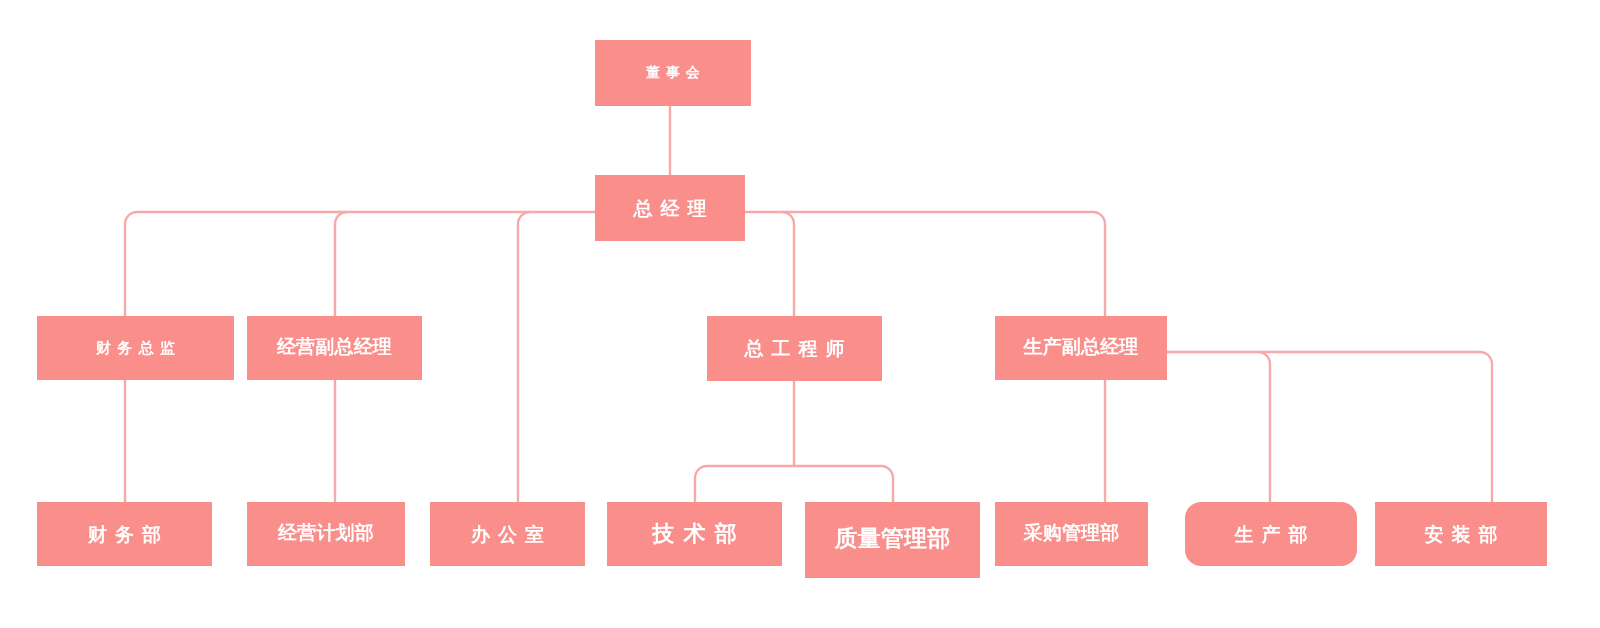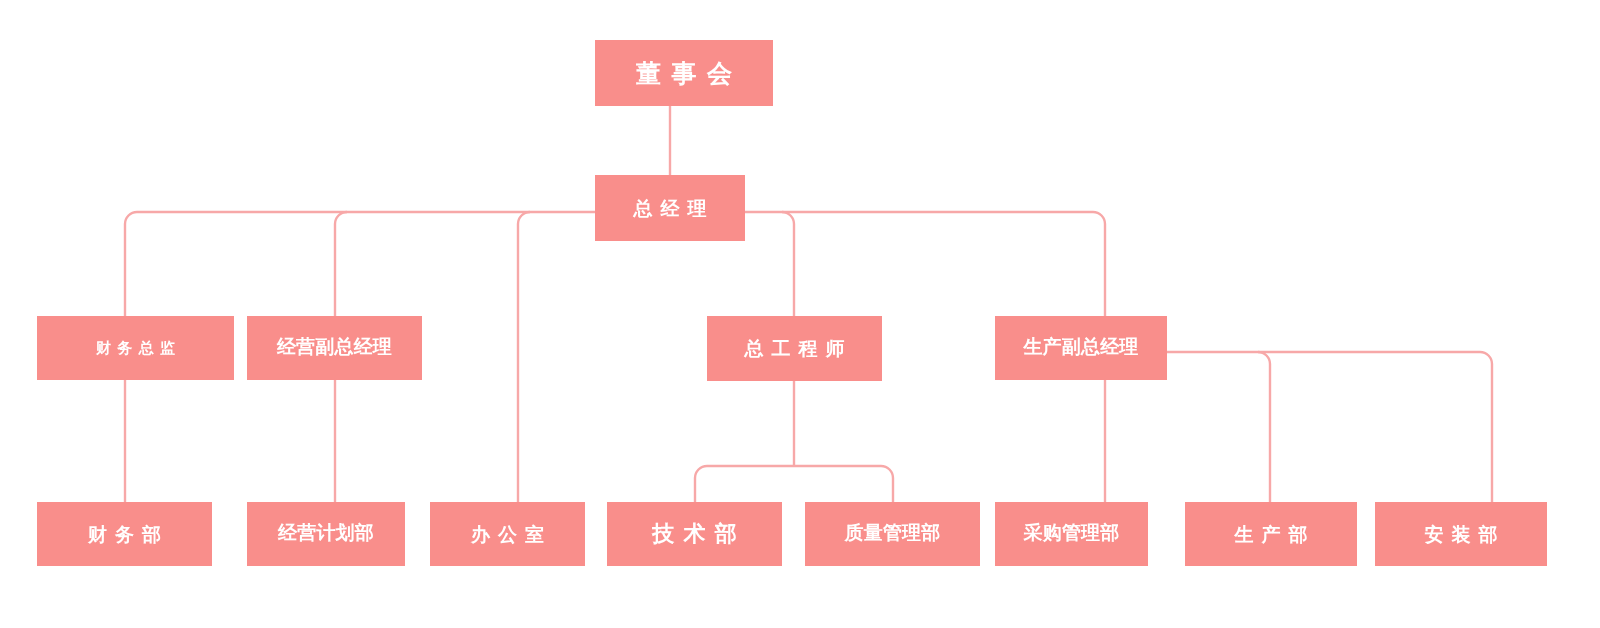--- a/index.html
+++ b/index.html
@@ -76,21 +76,21 @@
     <path d="M 794,380 L 794,466"></path>
     <path d="M 794,466 L 707,466 A 12,12 0 0 0 695,478 L 695,502"></path>
     <path d="M 794,466 L 881,466 A 12,12 0 0 1 893,478 L 893,502"></path>
 
     <path d="M 1105,380 L 1105,502"></path>
 
     <path d="M 1167,352 L 1480,352 A 12,12 0 0 1 1492,364 L 1492,502"></path>
     <path d="M 1258,352 A 12,12 0 0 1 1270,364 L 1270,502"></path>
   </svg>
 
-  <div class="org-node spaced" style="left:595px; top:40px; width:178px; height:66px; font-size:25px;">
+  <div class="org-node spaced" style="left:595px; top:40px; width:156px; height:66px; font-size:14px;">
     <span class="node-label">董事会</span>
   </div>
 
   <div class="org-node spaced" style="left:595px; top:175px; width:150px; height:66px; font-size:19px;">
     <span class="node-label">总经理</span>
   </div>
 
   <div class="org-node spaced" style="left:37px; top:316px; width:197px; height:64px; font-size:15px;">
     <span class="node-label">财务总监</span>
   </div>
@@ -116,29 +116,29 @@
   </div>
 
   <div class="org-node spaced" style="left:430px; top:502px; width:155px; height:64px; font-size:19px;">
     <span class="node-label">办公室</span>
   </div>
 
   <div class="org-node spaced" style="left:607px; top:502px; width:175px; height:64px; font-size:22px;">
     <span class="node-label">技术部</span>
   </div>
 
-  <div class="org-node tight" style="left:805px; top:502px; width:175px; height:64px; font-size:19px;">
+  <div class="org-node tight" style="left:805px; top:502px; width:175px; height:76px; font-size:23px;">
     <span class="node-label">质量管理部</span>
   </div>
 
   <div class="org-node tight" style="left:995px; top:502px; width:153px; height:64px; font-size:19px;">
     <span class="node-label">采购管理部</span>
   </div>
 
-  <div class="org-node spaced" style="left:1185px; top:502px; width:172px; height:64px; font-size:19px;">
+  <div class="org-node spaced" style="left:1185px; top:502px; width:172px; height:64px; font-size:19px;border-radius:16px;">
     <span class="node-label">生产部</span>
   </div>
 
   <div class="org-node spaced" style="left:1375px; top:502px; width:172px; height:64px; font-size:19px;">
     <span class="node-label">安装部</span>
   </div>
 
 </div>
 
 </body></html>

